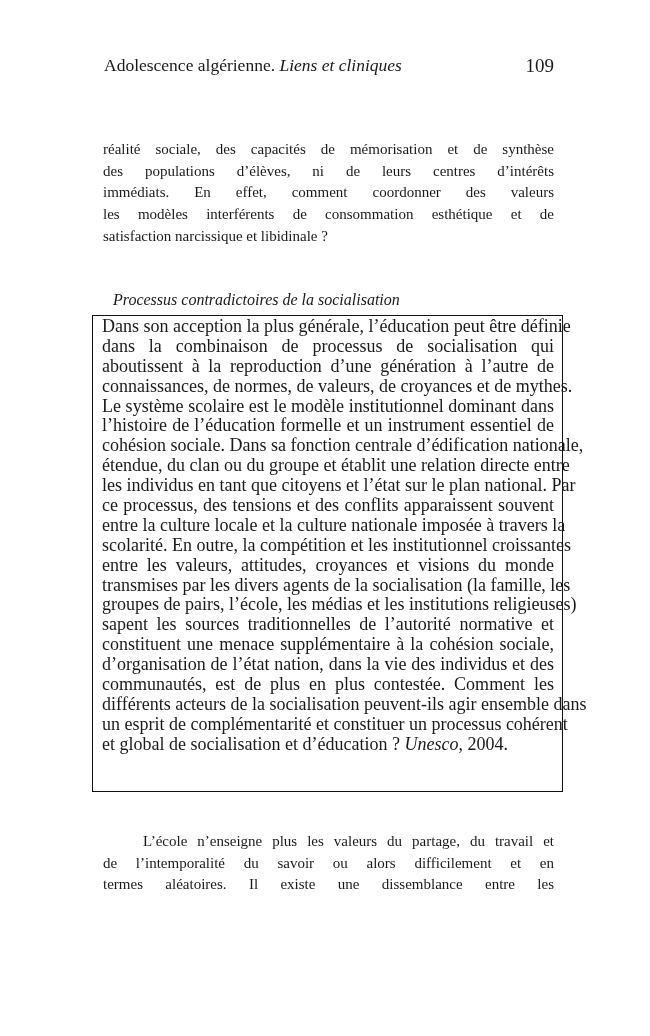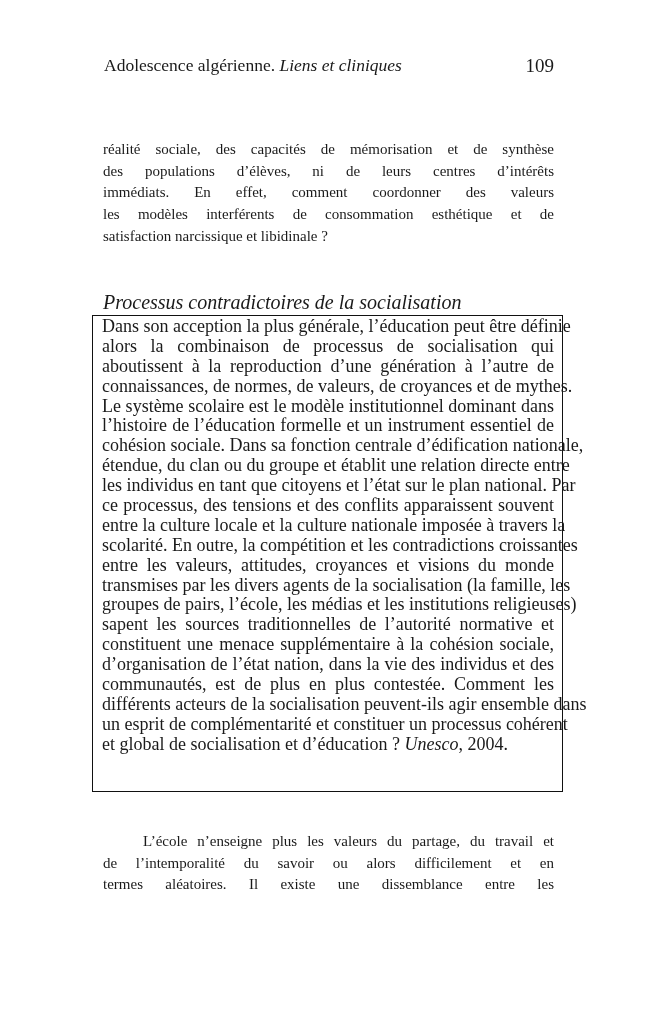--- a/index.html
+++ b/index.html
@@ -7,21 +7,21 @@
          font-family: "Liberation Serif", "DejaVu Serif", serif; }
   .header { position: absolute; left: 104px; top: 55px; width: 450px; height: 26px; font-size: 17.5px; }
   .header .title { position: absolute; left: 0; top: 0; white-space: nowrap; }
   .header .title i { font-style: italic; margin-top: 12px; }
   .header .pageno { position: absolute; right: 0; top: 0; font-size: 19px; }
   .para { position: absolute; left: 103px; width: 451px; font-size: 15px; line-height: 21.7px;
           text-align: justify; }
   .line { display: block; text-align: justify; text-align-last: justify; white-space: nowrap; height: 21.7px; }
   .line.last { text-align-last: left; }
   .p1 { top: 139px; }
-  .subheading { position: absolute; left: 103px; top: 291px; font-size: 20px; font-style: italic; white-space: nowrap; }
+  .subheading { position: absolute; left: 113px; top: 291px; font-size: 16px; font-style: italic; white-space: nowrap; }
   .box { position: absolute; left: 92px; top: 315px; width: 469px; height: 475px; border: 1.5px solid #111; box-sizing: content-box; }
   .box-text { position: absolute; left: 9px; top: 1px; width: 452px; font-size: 18px; line-height: 19.9px; }
   .box-text .line { height: 19.9px; }
   .p2 { top: 831px; }
   i { font-style: italic; }
 </style>
 </head>
 <body>
 
 <div class="header">
@@ -35,31 +35,31 @@
   <span class="line">immédiats. En effet, comment coordonner des valeurs</span>
   <span class="line">les modèles interférents de consommation esthétique et de</span>
   <span class="line last">satisfaction narcissique et libidinale ?</span>
 </div>
 
 <div class="subheading">Processus contradictoires de la socialisation</div>
 
 <div class="box">
   <div class="box-text">
     <span class="line">Dans son acception la plus générale, l’éducation peut être définie</span>
-    <span class="line">alors la combinaison de processus de socialisation qui</span>
+    <span class="line">dans la combinaison de processus de socialisation qui</span>
     <span class="line">aboutissent à la reproduction d’une génération à l’autre de</span>
     <span class="line">connaissances, de normes, de valeurs, de croyances et de mythes.</span>
     <span class="line">Le système scolaire est le modèle institutionnel dominant dans</span>
     <span class="line">l’histoire de l’éducation formelle et un instrument essentiel de</span>
     <span class="line">cohésion sociale. Dans sa fonction centrale d’édification nationale,</span>
     <span class="line">étendue, du clan ou du groupe et établit une relation directe entre</span>
     <span class="line">les individus en tant que citoyens et l’état sur le plan national. Par</span>
     <span class="line">ce processus, des tensions et des conflits apparaissent souvent</span>
     <span class="line">entre la culture locale et la culture nationale imposée à travers la</span>
-    <span class="line">scolarité. En outre, la compétition et les contradictions croissantes</span>
+    <span class="line">scolarité. En outre, la compétition et les institutionnel croissantes</span>
     <span class="line">entre les valeurs, attitudes, croyances et visions du monde</span>
     <span class="line">transmises par les divers agents de la socialisation (la famille, les</span>
     <span class="line">groupes de pairs, l’école, les médias et les institutions religieuses)</span>
     <span class="line">sapent les sources traditionnelles de l’autorité normative et</span>
     <span class="line">constituent une menace supplémentaire à la cohésion sociale,</span>
     <span class="line">d’organisation de l’état nation, dans la vie des individus et des</span>
     <span class="line">communautés, est de plus en plus contestée. Comment les</span>
     <span class="line">différents acteurs de la socialisation peuvent-ils agir ensemble dans</span>
     <span class="line">un esprit de complémentarité et constituer un processus cohérent</span>
     <span class="line last"><span>et global de socialisation et d’éducation ? </span><i>Unesco</i><span>, 2004.</span></span>

